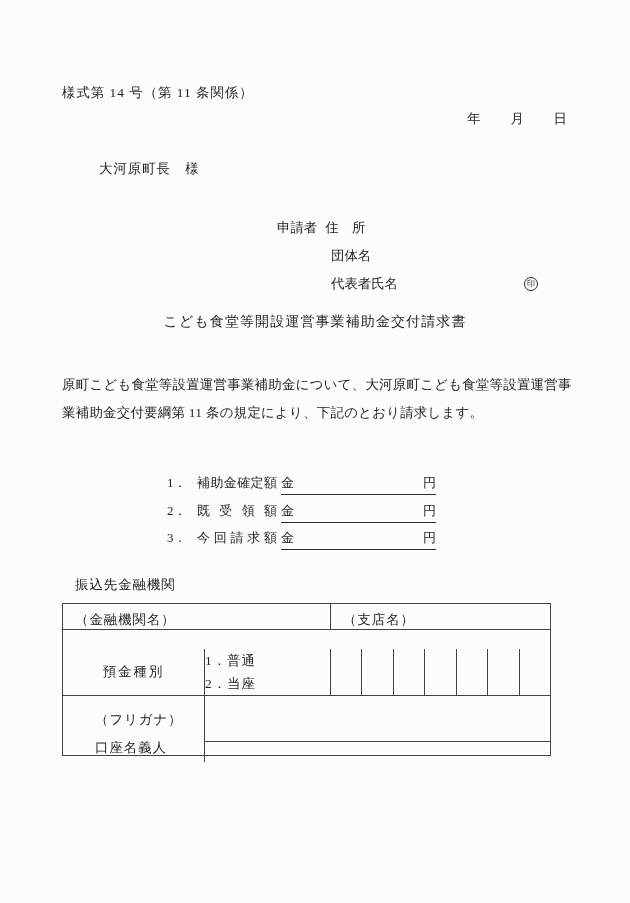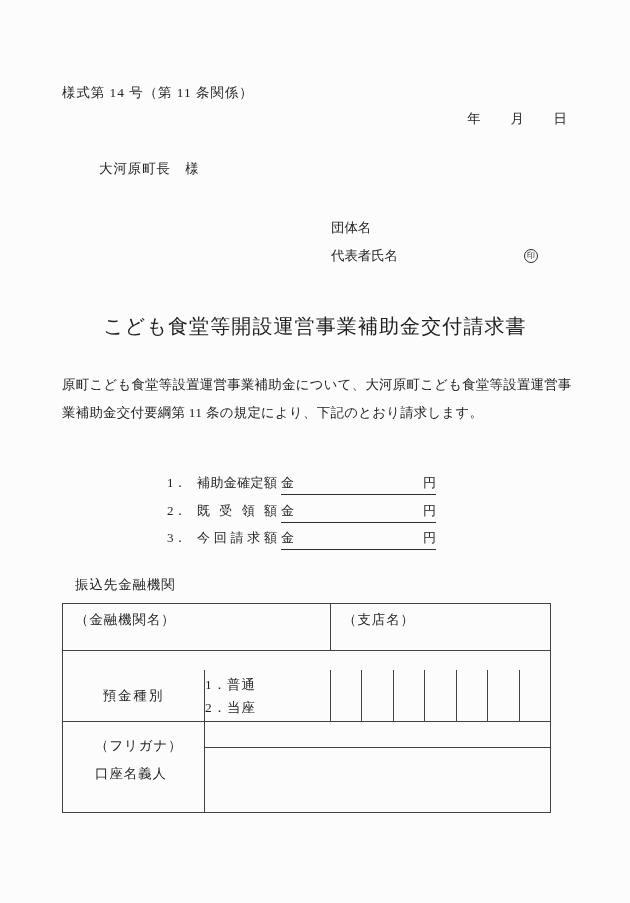--- a/index.html
+++ b/index.html
@@ -20,44 +20,44 @@
   .applicant { left:277px; top:214px; line-height:28px; width:300px; }
   .applicant .row { position:relative; white-space:nowrap; }
   .applicant .indent { padding-left:54px; }
   .applicant .gap { display:inline-block; width:8px; }
   .seal {
     position:absolute; left:247px; top:7px;
     width:14px; height:14px; border:1px solid #2a2a2a; border-radius:50%;
     font-size:8px; line-height:12px; text-align:center; display:inline-block;
   }
 
-  .form-title { left:0; right:0; top:313px; text-align:center; letter-spacing:1.1px; font-size:20px; }
+  .form-title { left:0; right:0; top:313px; text-align:center; letter-spacing:1.1px; font-size:14px; }
 
   .body-text { left:62px; top:371px; line-height:27.6px; letter-spacing:0.3px; }
   .body-text .l1 { padding-left:50px; }
 
   .claim-list { left:167px; top:474px; }
   .claim-item { display:flex; align-items:baseline; height:27.6px; font-size:13px; }
   .claim-item .no { width:30px; }
   .claim-item .lbl { display:inline-block; width:80px; text-align:justify; text-align-last:justify; }
   .claim-item .amount {
     display:inline-flex; justify-content:space-between;
     width:155px; margin-left:4px; border-bottom:1px solid #2e2e2e; padding-bottom:2px;
   }
 
   .bank-label { left:75px; top:576px; letter-spacing:1px;font-family:Liberation Serif, serif; }
 
   .bank-table {
-    position:absolute; left:62px; top:603px; width:489px; height:210px;
+    position:absolute; left:62px; top:603px; width:489px; height:153px;
     border:1px solid #424242; display:flex; flex-direction:column; background:#fcfcfc;
   }
   .bt-row { display:flex; border-bottom:1px solid #424242; }
   .r1 { height:47px; }
   .r2 { height:52px;margin-top:19px; }
-  .r3 { flex:1; border-bottom:none; }
+  .r3 { flex:1; border-bottom:none;align-items:center; }
   .cell { position:relative; }
   .br { border-right:1px solid #424242; }
   .bankname-cell { width:268px; padding:7px 0 0 12px; letter-spacing:1px; }
   .branch-cell   { flex:1; padding:7px 0 0 12px; letter-spacing:1px; }
   .depositlabel-cell { width:142px; display:flex; align-items:center; justify-content:center; letter-spacing:2px; }
   .depositopts-cell  { width:126px; display:flex; flex-direction:column; justify-content:center; line-height:23px; letter-spacing:1px; }
   .acct-boxes { flex:1; display:flex; }
   .acct-box { flex:1; }
   .acct-box + .acct-box { border-left:1px solid #424242; }
   .holderlabel-cell { width:142px; padding:10px 0 0 32px; line-height:28px; letter-spacing:1px; }
@@ -70,20 +70,23 @@
 
 <div class="page">
 
   <div class="abs form-number">様式第 14 号（第 11 条関係）</div>
 
   <div class="abs date-line">年　　月　　日</div>
 
   <div class="abs addressee">大河原町長　様</div>
 
   <div class="abs applicant">
+    <div class="row">
+      <span>申請者</span><span class="gap"></span><span>住　所</span>
+    </div>
     <div class="row indent">
       <span>団体名</span>
     </div>
     <div class="row indent">
       <span>代表者氏名</span>
       <span class="seal">印</span>
     </div>
   </div>
 
   <div class="abs form-title">こども食堂等開設運営事業補助金交付請求書</div>

